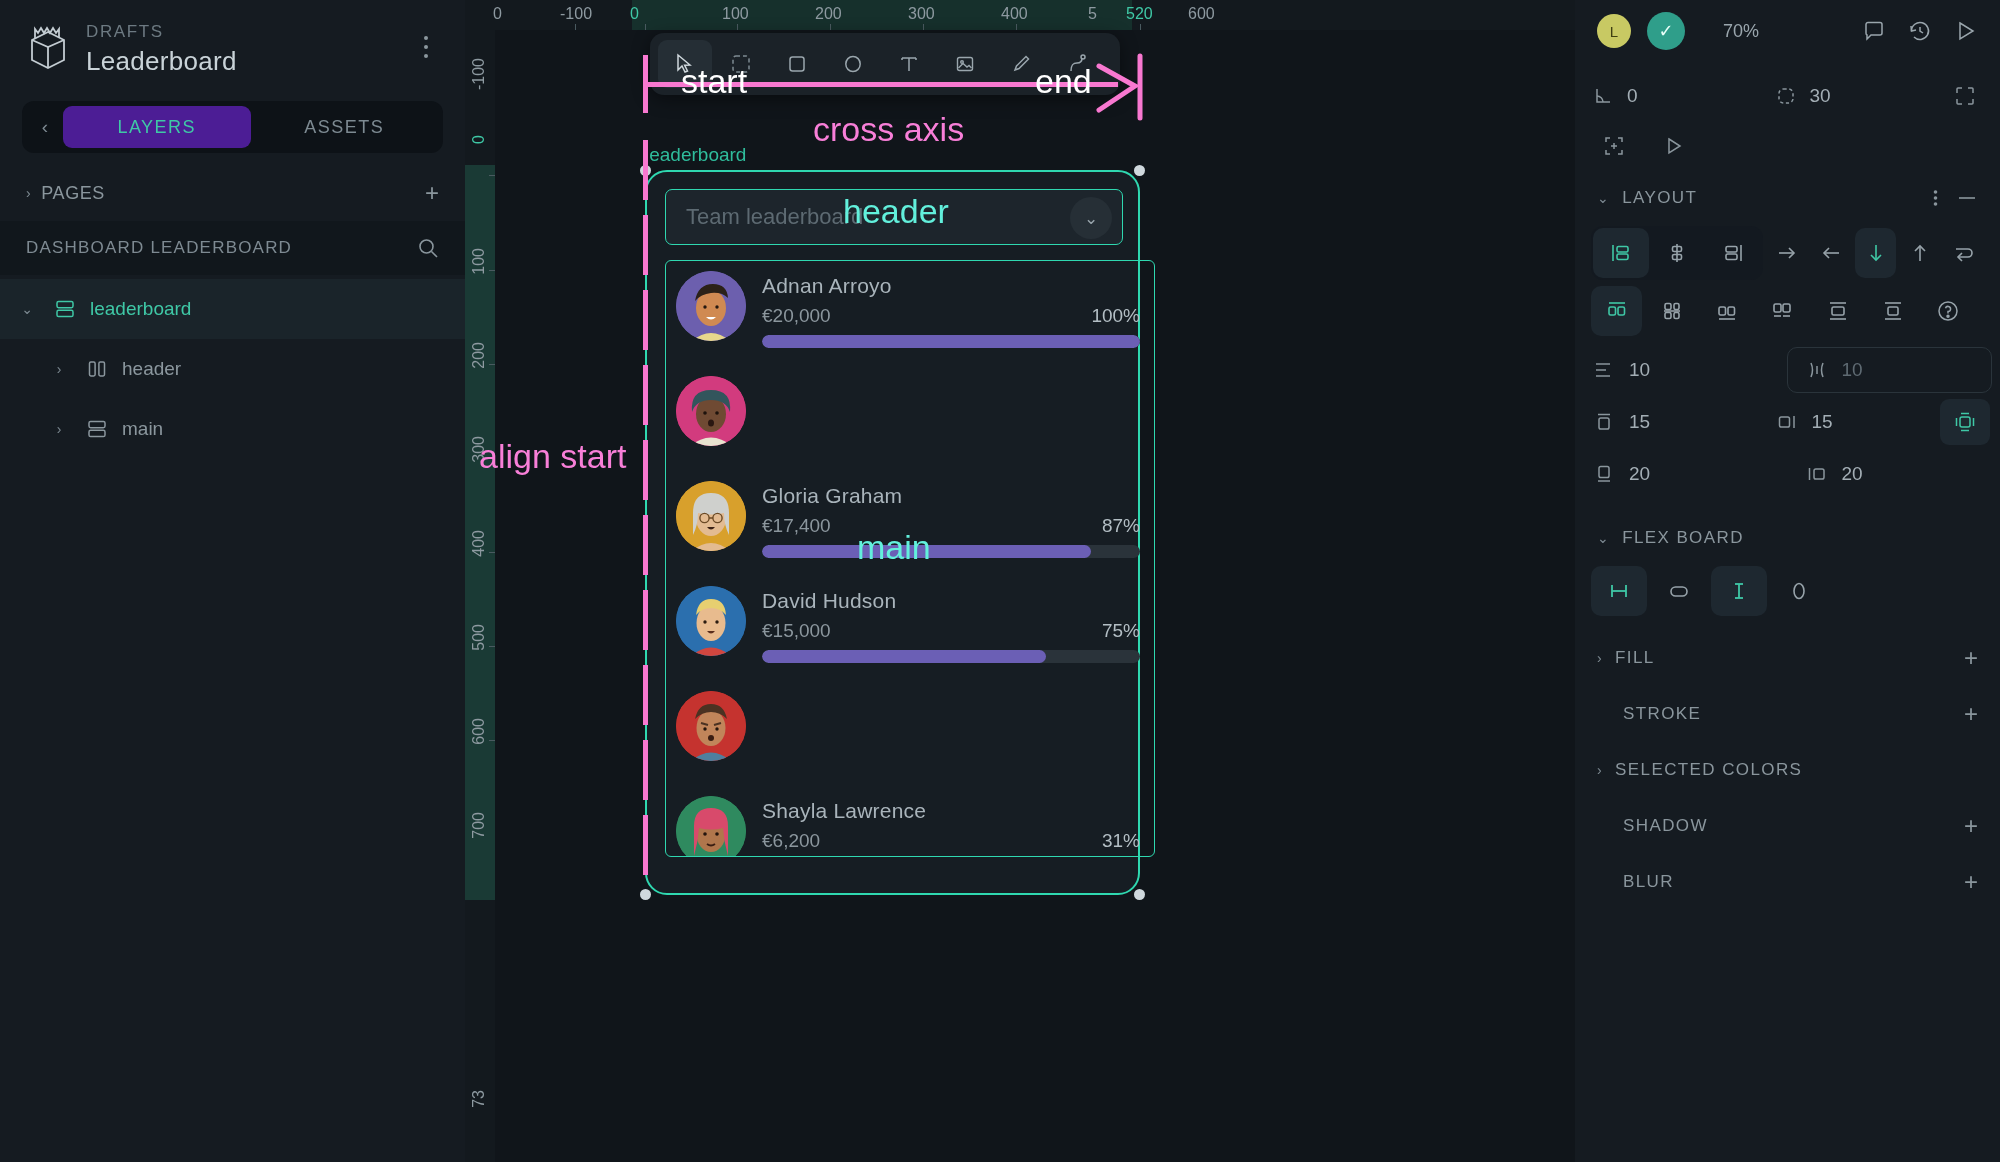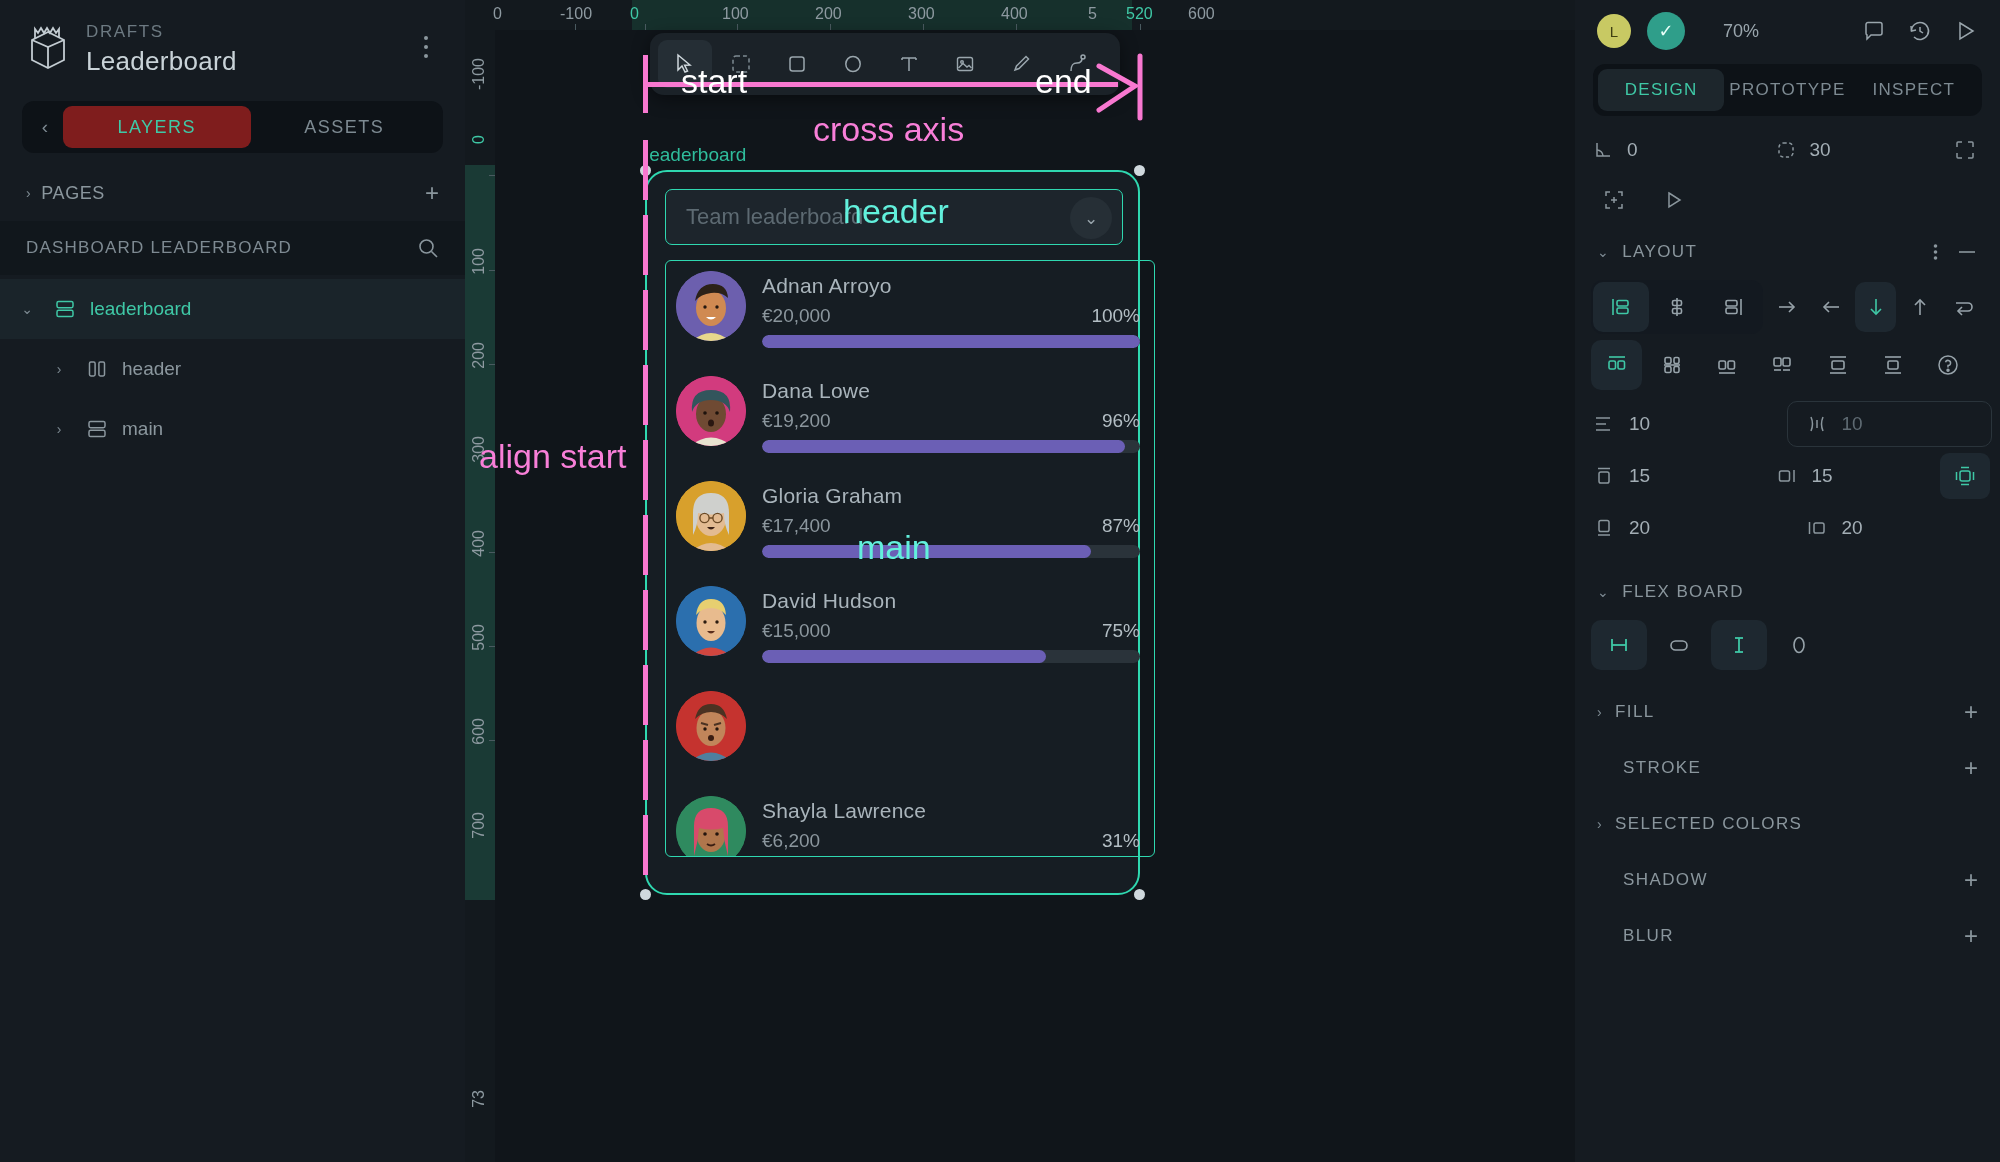--- a/index.html
+++ b/index.html
@@ -24,21 +24,21 @@
   .lp-dots { width: 26px; height: 30px; display: flex; flex-direction: column;
     align-items: center; justify-content: center; gap: 5px; margin-top: 10px; cursor: pointer; }
   .lp-dots i { width: 4px; height: 4px; border-radius: 50%; background: #8b979e; display:block; }
 
   .tabs-wrap { margin: 14px 22px 0 22px; background: #0d1217; border-radius: 12px;
     height: 52px; display: flex; align-items: center; padding: 5px; position: relative; }
   .tab-back { width: 36px; display: flex; align-items: center; justify-content: center;
     color: #7d8a92; font-size: 19px; cursor: pointer; }
   .tab-btn { flex: 1; height: 42px; display: flex; align-items: center; justify-content: center;
     font-size: 18px; letter-spacing: 1.5px; color: #7d8a92; border-radius: 9px; cursor: pointer; font-weight: 500; }
-  .tab-btn.active { background: #7f1d1d; color: #3fc8a6; }
+  .tab-btn.active { background: #4c1d95; color: #3fc8a6; }
 
   .section-row { display: flex; align-items: center; padding: 0 26px; height: 56px;
     margin-top: 12px; justify-content: space-between; cursor: pointer; }
   .section-row .lbl { font-size: 18px; color: #8a969d; letter-spacing: .6px; display: flex; align-items: center; gap: 10px; }
   .caret { color: #7d8a92; font-size: 14px; display:inline-block; }
   .plus-ic { color: #8a969d; font-size: 24px; line-height: 1; cursor: pointer; }
 
   .page-row { display: flex; align-items: center; justify-content: space-between;
     padding: 0 26px; height: 54px; background: #11171c; cursor: pointer; }
   .page-row .ptxt { font-size: 17px; letter-spacing: 1.2px; color: #7e8a92; }
@@ -373,30 +373,20 @@
             <svg width="70" height="70" viewBox="0 0 70 70">
                 <circle cx="35" cy="35" r="35" fill="#d23b7e"></circle>
             <path d="M14 70 q21 -17 42 0 z" fill="#e8e3cf"></path>
                 <ellipse cx="35" cy="38" rx="15" ry="18" fill="#6f4a33"></ellipse>
             <path d="M16 36 q-2 -22 19 -22 q21 0 19 22 q-4 -12 -19 -12 q-15 0 -19 12z" fill="#33555c"></path>
             <circle cx="29" cy="37" r="1.8" fill="#1d120c"></circle>
                 <circle cx="41" cy="37" r="1.8" fill="#1d120c"></circle>
             <ellipse cx="35" cy="47" rx="3" ry="3.5" fill="#2a1711"></ellipse>
               </svg>
           </div>
-          <div class="rinfo">
-            <div class="rname">Dana Lowe</div>
-            <div class="rline">
-              <span class="ramt">€19,200</span>
-              <span class="rpct">96%</span>
-            </div>
-            <div class="rtrack">
-              <div class="rfill" style="width:96%"></div>
-            </div>
-          </div>
         </div>
 
         <div class="row">
           <div class="avatar" style="background:#d8a02c;">
             <svg width="70" height="70" viewBox="0 0 70 70">
                 <circle cx="35" cy="35" r="35" fill="#d8a02c"></circle>
             <path d="M16 70 q19 -16 38 0 z" fill="#e3bb92"></path>
                 <ellipse cx="35" cy="37" rx="15" ry="18" fill="#e3bb92"></ellipse>
             <path d="M17 32 q0 -20 18 -20 q18 0 18 20 l0 22 q-5 -10 -5 -22 q-13 3 -26 0 q0 12 -5 22z" fill="#cfd0cd"></path>
             <circle cx="28.5" cy="37" r="4.6" fill="none" stroke="#6b4a26" stroke-width="1.4"></circle>
@@ -527,25 +517,20 @@
             </svg>
         </span>
         <span>
           <svg width="24" height="24" viewBox="0 0 24 24" fill="none" stroke="#9aa6ad" stroke-width="1.5">
             <path d="M6 4 L19 12 L6 20 Z"></path>
             </svg>
         </span>
       </div>
     </div>
 
-    <div class="rtabs">
-      <div class="rtab active">DESIGN</div>
-      <div class="rtab">PROTOTYPE</div>
-      <div class="rtab">INSPECT</div>
-    </div>
 
     <div class="fld-row">
       <div class="fld">
         <svg width="20" height="20" viewBox="0 0 20 20" fill="none" stroke="#8a969d" stroke-width="1.5">
           <path d="M4 3 L4 16 L17 16"></path>
             <path d="M4 10 A6 6 0 0 1 10 16"></path>
           </svg>
         <span>0</span>
       </div>
       <div class="fld">

